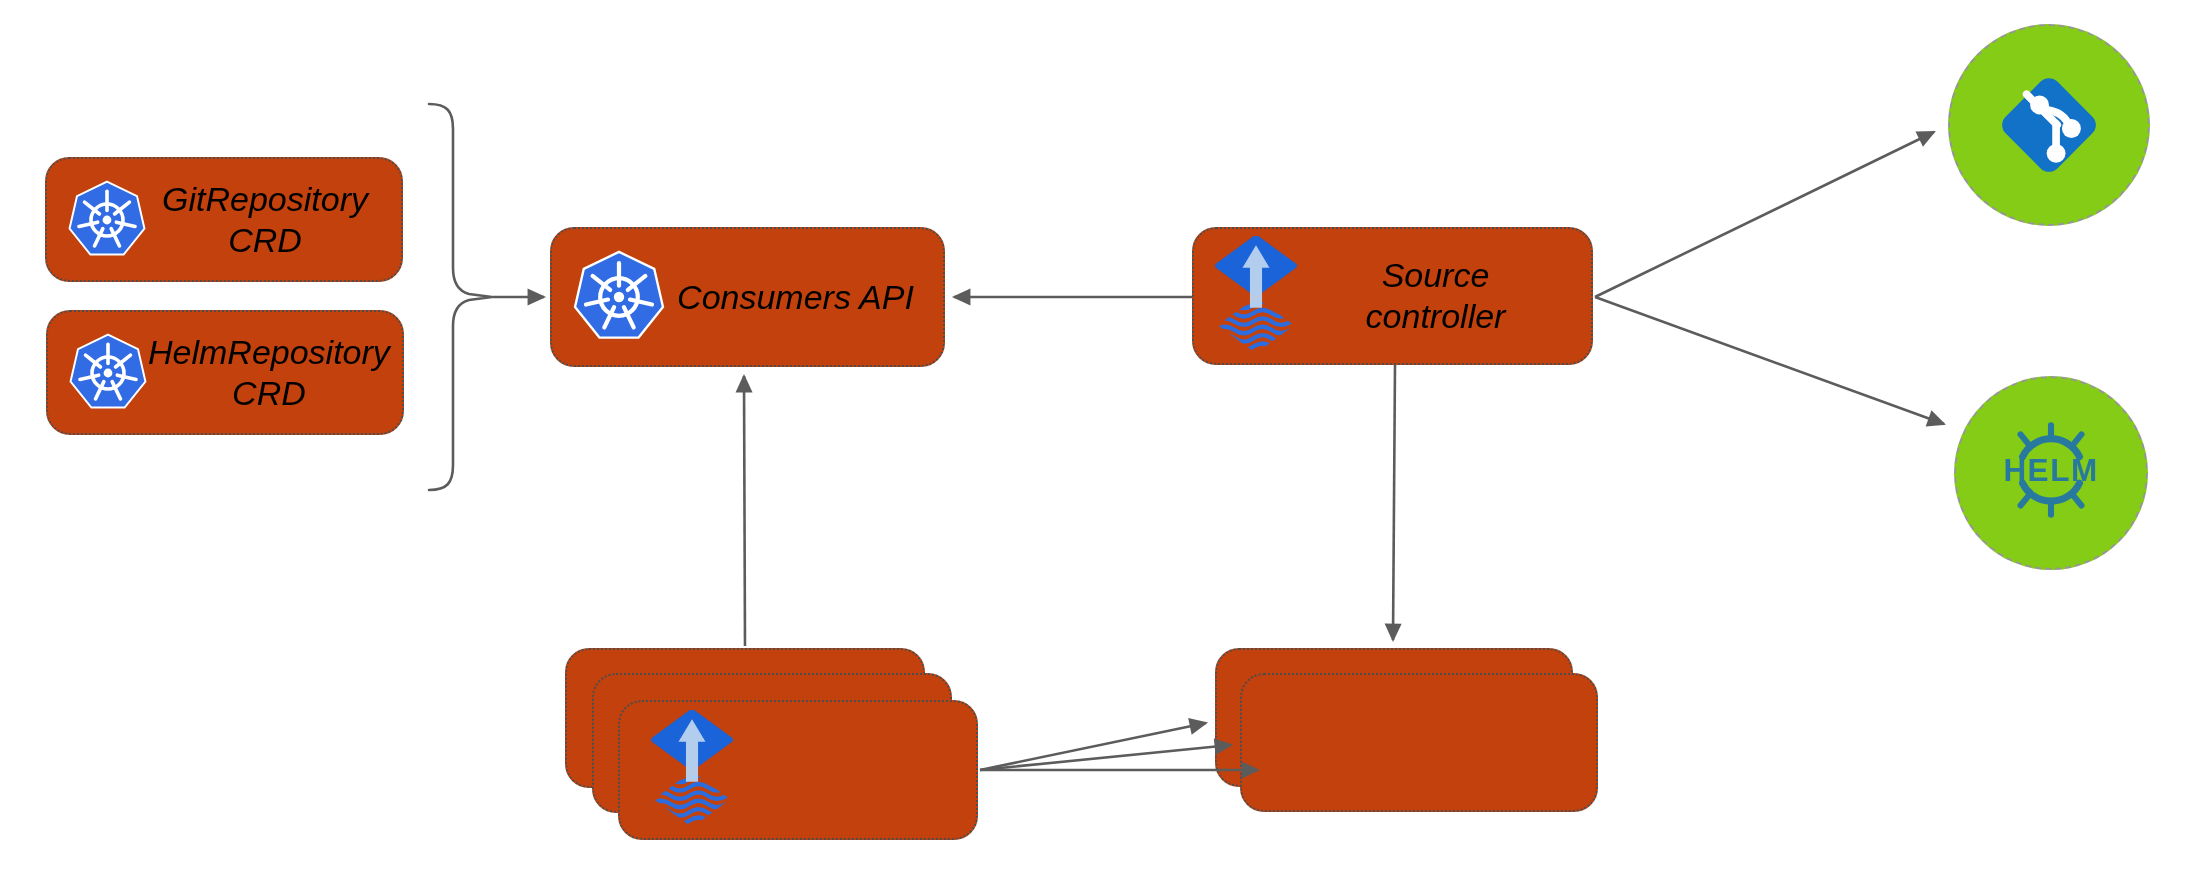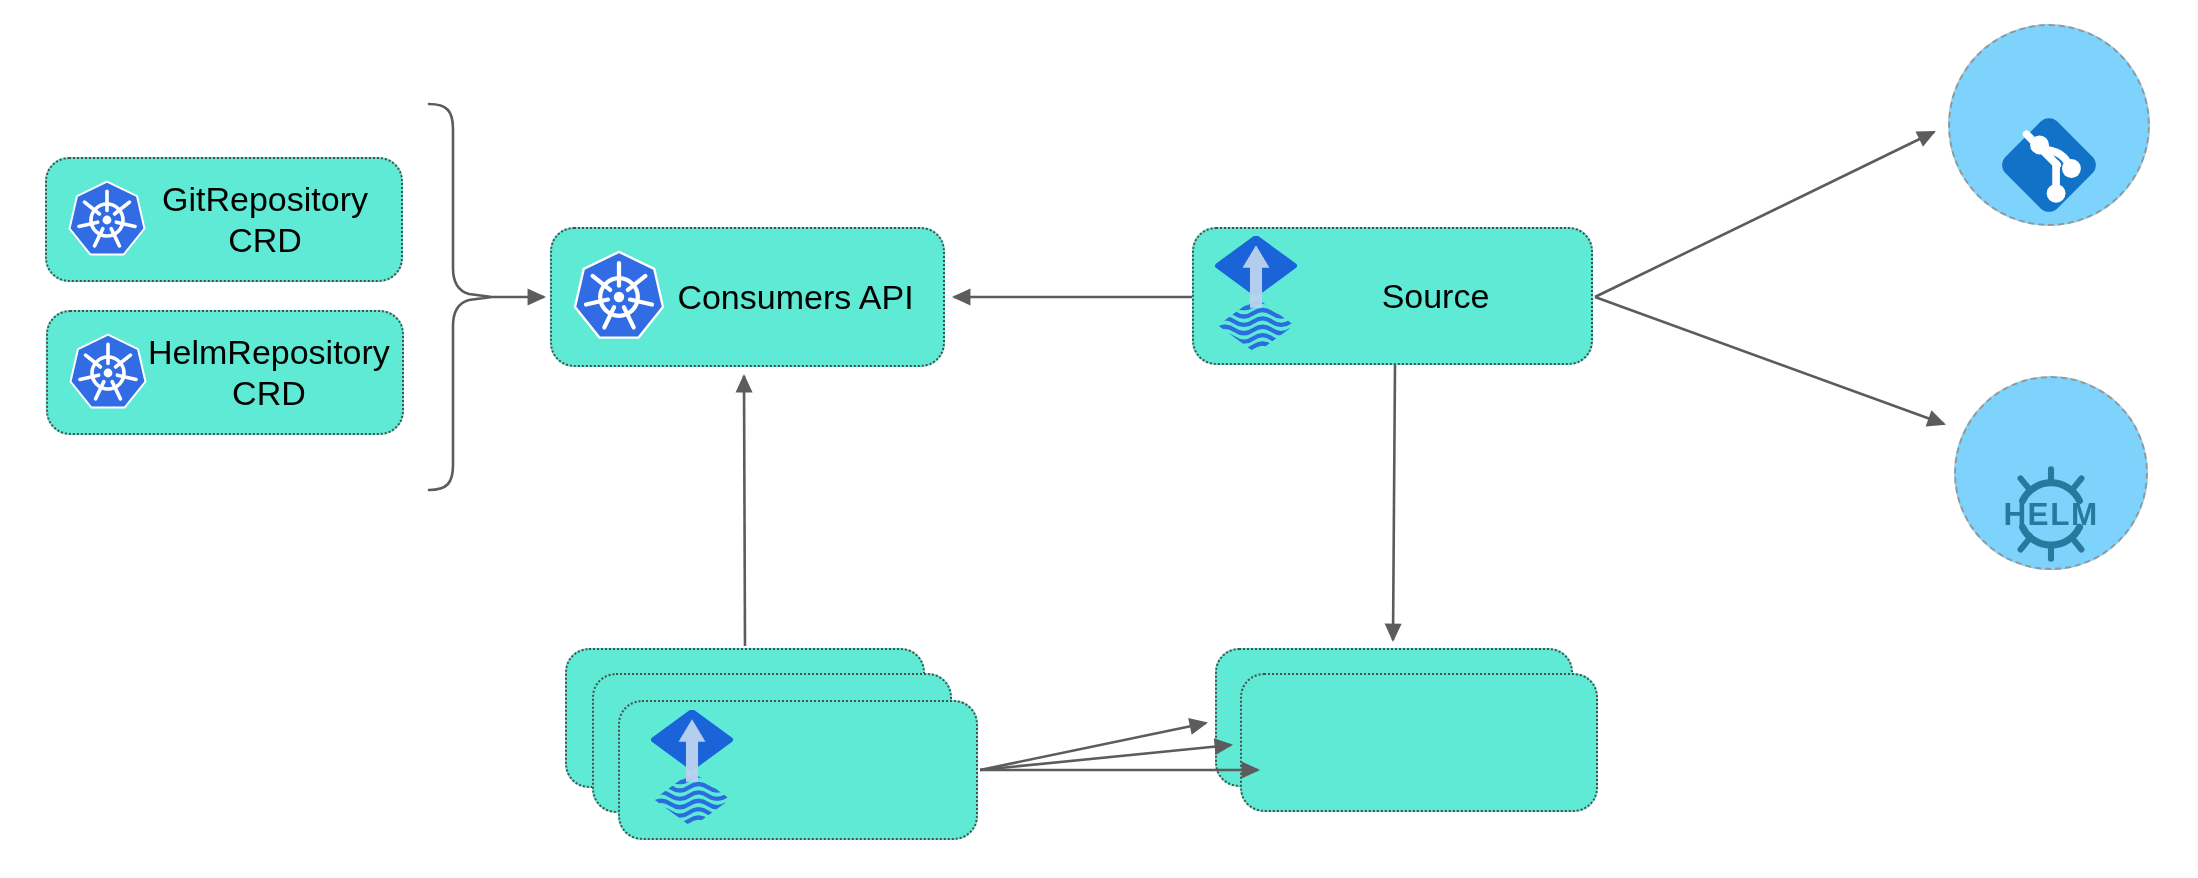--- a/index.html
+++ b/index.html
@@ -1,33 +1,34 @@
 <!DOCTYPE html>
 <html><head>
 <meta charset="utf-8">
 <style>
   html,body{margin:0;padding:0;background:#ffffff;}
   .canvas{
     position:relative;width:2198px;height:878px;background:#ffffff;
     font-family:"Liberation Sans",sans-serif;overflow:hidden;
   }
   .node{
-    position:absolute;background:#5eead4;
+    position:absolute;background:#c2410c;
     border:2.5px dotted #4d4d4d;border-radius:24px;
     box-sizing:border-box;display:flex;align-items:center;
     padding:0 18px 0 20px;
+    font-style:italic;
   }
   .node .label{
     flex:1;text-align:center;font-size:34px;line-height:1.2;color:#000000;
   }
   .stackback{padding:0;}
   .circle{
-    position:absolute;background:#7dd3fc;
+    position:absolute;background:#84cc16;
     border:2.5px dashed #969696;border-radius:50%;
-    box-sizing:border-box;display:flex;align-items:flex-end;justify-content:center;
+    box-sizing:border-box;display:flex;align-items:center;justify-content:center;
   }
   .z1{z-index:1}.z2{z-index:2}.z3{z-index:3}
   svg.connectors{position:absolute;left:0;top:0;z-index:6;pointer-events:none;}
   .icn{flex:0 0 auto;}
   .helm-text{font-family:"Liberation Sans",sans-serif;font-weight:bold;font-size:31px;letter-spacing:1.5px;}
 </style>
 </head>
 <body>
 
 <div class="canvas">
@@ -115,20 +116,21 @@
       <div>Consumers API</div>
     </div>
   </div>
 
   <div class="node" style="left:1192px;top:227px;width:401px;height:138px;">
     <svg class="icn" width="84" height="121">
         <use href="#sym-flux"></use>
       </svg>
     <div class="label">
       <div>Source</div>
+      <div>controller</div>
     </div>
   </div>
 
   <div class="node stackback z1" style="left:565px;top:648px;width:360px;height:140px;"></div>
   <div class="node stackback z2" style="left:592px;top:673px;width:360px;height:140px;"></div>
   <div class="node z3" style="left:618px;top:700px;width:360px;height:140px;">
     <svg class="icn" width="84" height="121" style="margin-left:10px">
         <use href="#sym-flux"></use>
       </svg>
   </div>

